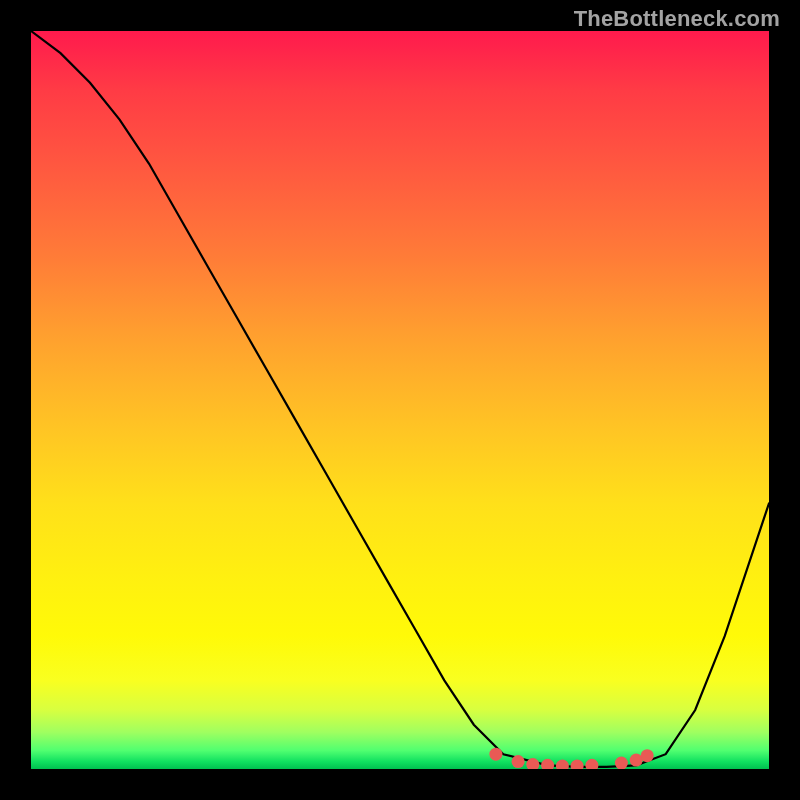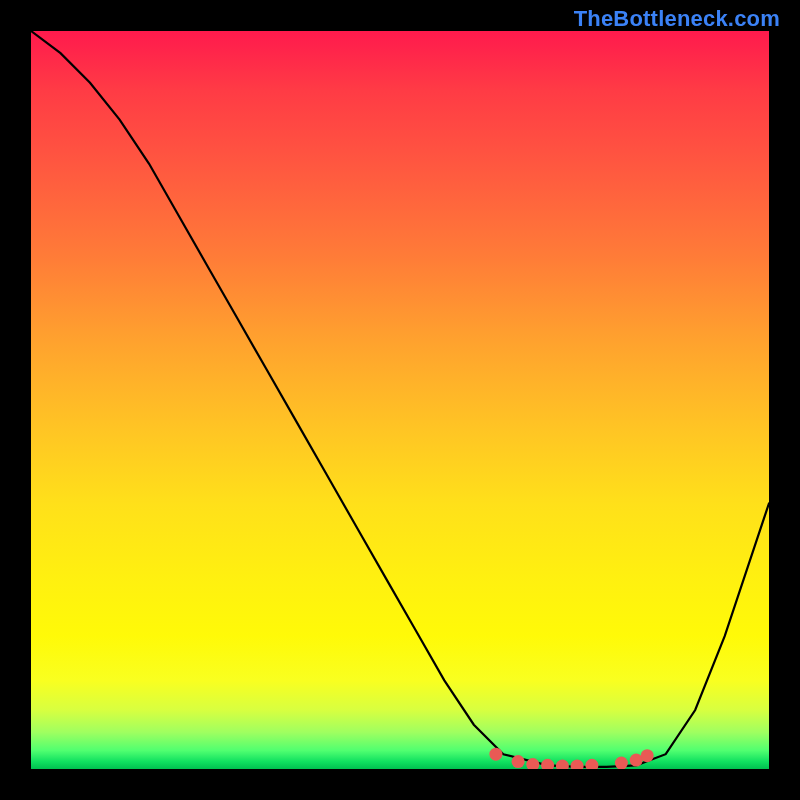--- a/index.html
+++ b/index.html
@@ -40,21 +40,21 @@
       #a0ff60 95%,
       #50ff70 97.5%,
       #10e060 99%,
       #00c050 100%);
     overflow: hidden;
   }
   .watermark {
     position: absolute;
     top: 6px;
     right: 20px;
-    color: #3b82f6;
+    color: #a3a3a3;
     font-size: 22px;
     font-weight: bold;
     z-index: 5;
     letter-spacing: 0.2px;
   }
   svg.curve {
     position: absolute;
     top: 0;
     left: 0;
     width: 738px;

